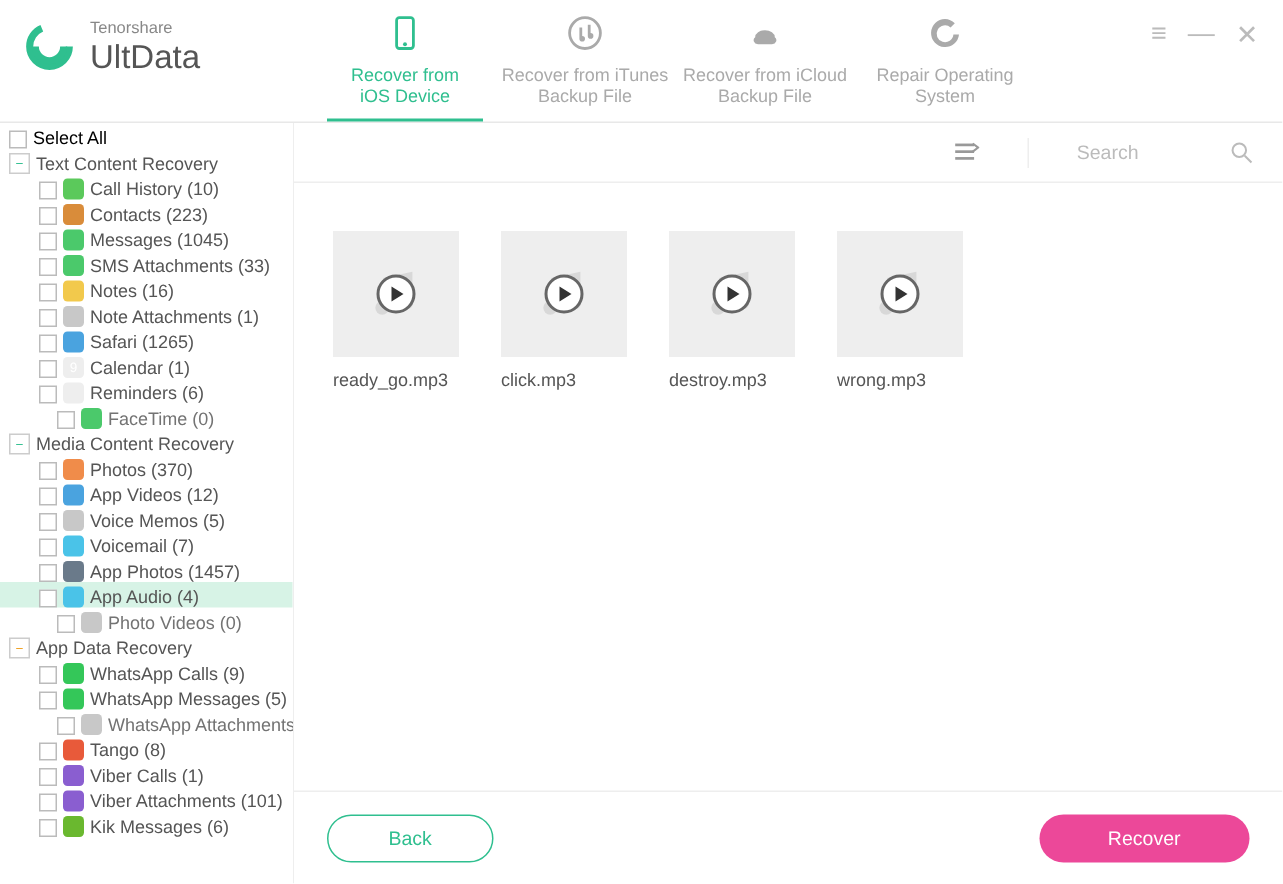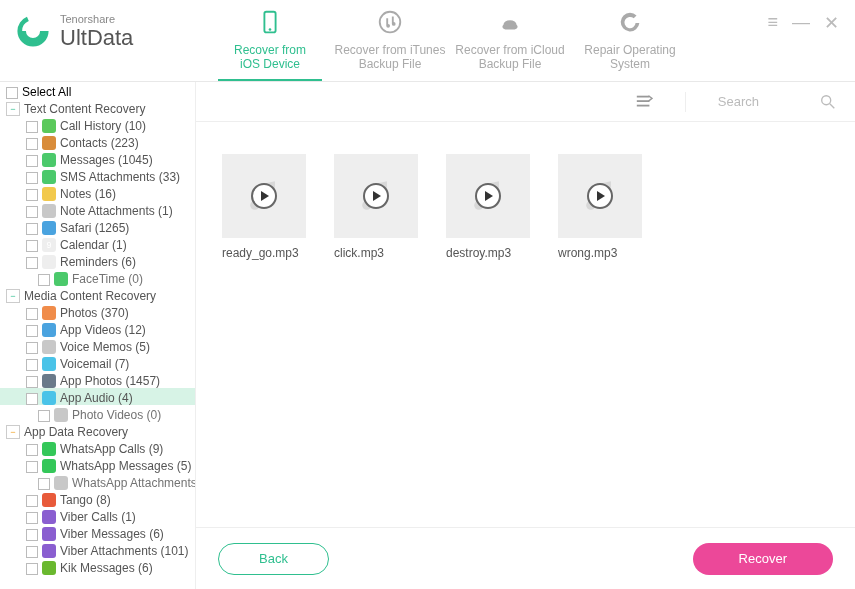--- a/index.html
+++ b/index.html
@@ -228,25 +228,20 @@
         <span>Tango (8)</span>
       </div>
       <div class="sb-row sb-item">
         <span class="chk"></span>
         <span class="cat-icon" style="background:#8a5ed0"></span>
         <span>Viber Calls (1)</span>
       </div>
       <div class="sb-row sb-item">
         <span class="chk"></span>
         <span class="cat-icon" style="background:#8a5ed0"></span>
-        <span>Viber Messages (6)</span>
-      </div>
-      <div class="sb-row sb-item">
-        <span class="chk"></span>
-        <span class="cat-icon" style="background:#8a5ed0"></span>
         <span>Viber Attachments (101)</span>
       </div>
       <div class="sb-row sb-item">
         <span class="chk"></span>
         <span class="cat-icon" style="background:#6ab82f"></span>
         <span>Kik Messages (6)</span>
       </div>
     </div>
   <div class="main">
     <div class="toolbar">

